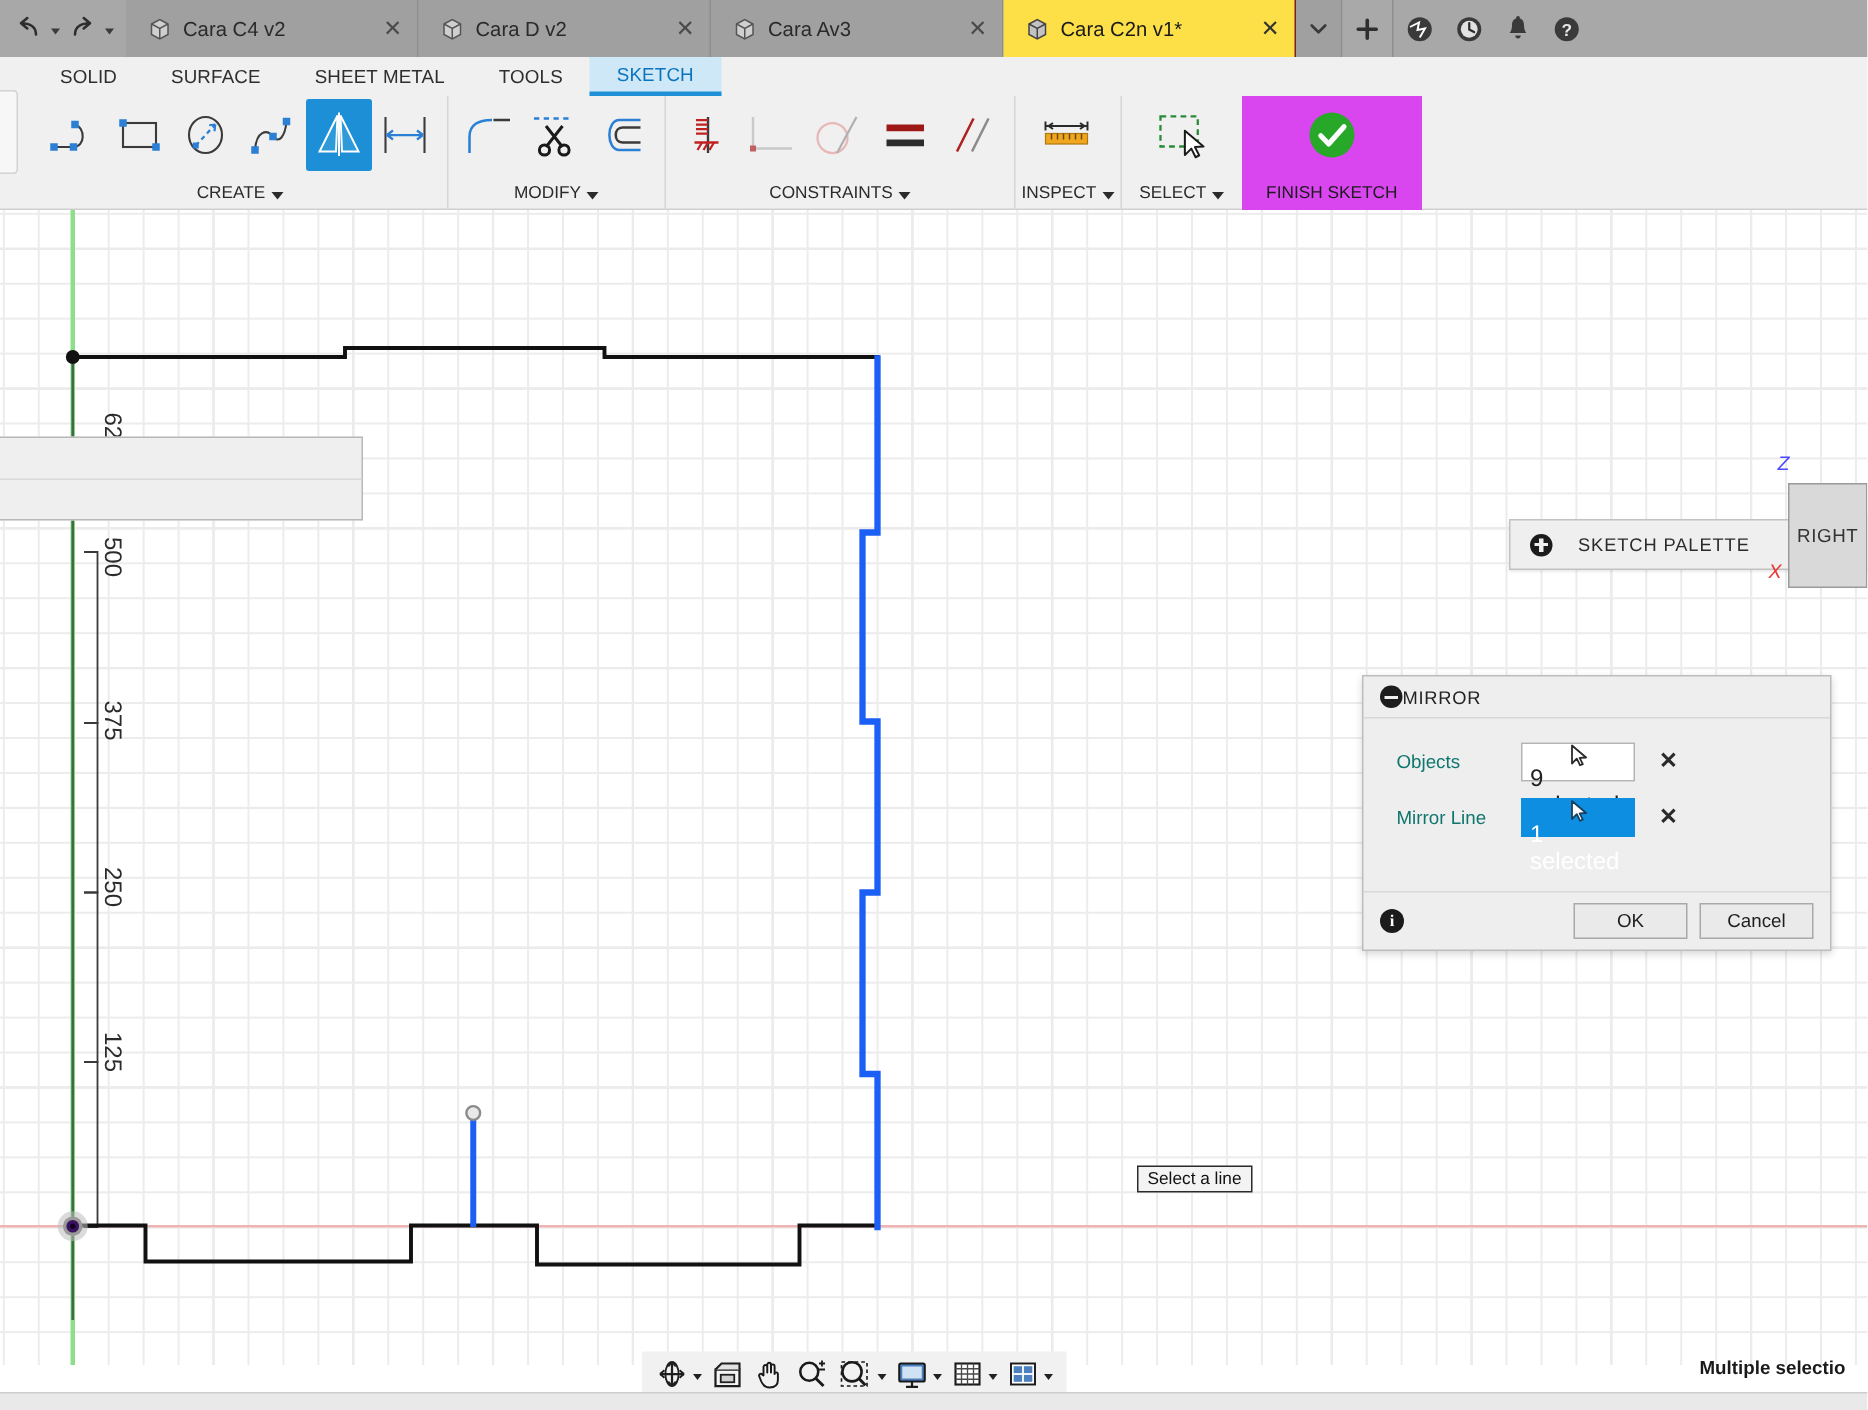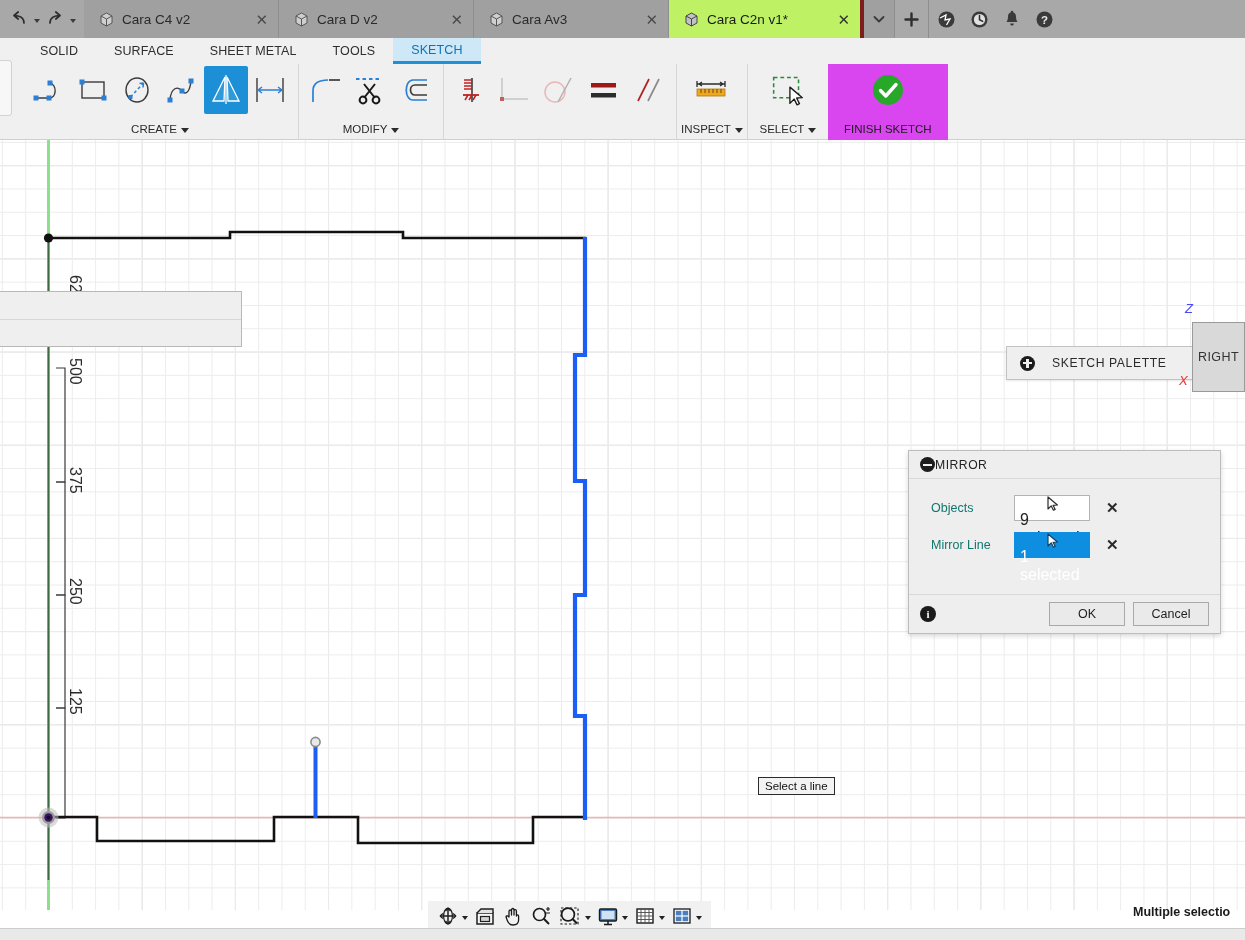--- a/index.html
+++ b/index.html
@@ -49,23 +49,23 @@
     min-width: 195px;
     background: #a0a0a0;
     border-right: 1px solid #8e8e8e;
     display: flex; align-items: center;
     padding: 0 10px 0 14px;
     cursor: pointer;
     color: #2a2a2a;
     font-size: 13.5px;
   }
   .tab.active {
-    background: #bef264;
+    background: #fde047;
     color: #1a1a1a;
-    border-right: 4px solid #7f1d1d;
+    border-right: 1px solid #7f1d1d;
   }
   .tab .cube { margin-right: 7px; flex: 0 0 auto; display:block;}
   .tab .tlabel { flex: 1 1 auto; white-space: nowrap; }
   .tab .tclose {
     margin-left: 16px;
     font-size: 15px; line-height: 1;
     color: #4a4a4a;
     font-family: "Liberation Sans", sans-serif;
     cursor: pointer;
   }
@@ -585,20 +585,24 @@
               <rect x="7" y="20" width="25" height="4.5" fill="#2c2c2c"></rect>
             </svg>
           </div>
           <div class="tool">
             <svg width="40" height="34" viewBox="0 0 40 34">
               <path d="M10 28 L21 6" stroke="#b02020" stroke-width="1.7"></path>
               <path d="M20 28 L31 6" stroke="#8a8a8a" stroke-width="1.7"></path>
             </svg>
           </div>
         </div>
+        <div class="plabel">
+          <span>CONSTRAINTS</span>
+          <span class="pcaret"></span>
+        </div>
       </div>
 
       <div class="panel">
         <div class="prow" style="padding-left:8px;padding-right:8px;">
           <div class="tool">
             <svg width="42" height="34" viewBox="0 0 42 34">
               <path d="M7 11 L35 11 M7 8 L7 14 M35 8 L35 14 M9 11 L12 9 M9 11 L12 13 M33 11 L30 9 M33 11 L30 13" stroke="#2a2a2a" stroke-width="1.3" fill="none"></path>
               <rect x="7" y="16" width="28" height="7" fill="#f0a61e" stroke="#b07a10" stroke-width="0.8"></rect>
               <path d="M11 16 L11 20 M15 16 L15 20 M19 16 L19 20 M23 16 L23 20 M27 16 L27 20 M31 16 L31 20" stroke="#6b4a08" stroke-width="1"></path>
             </svg>

